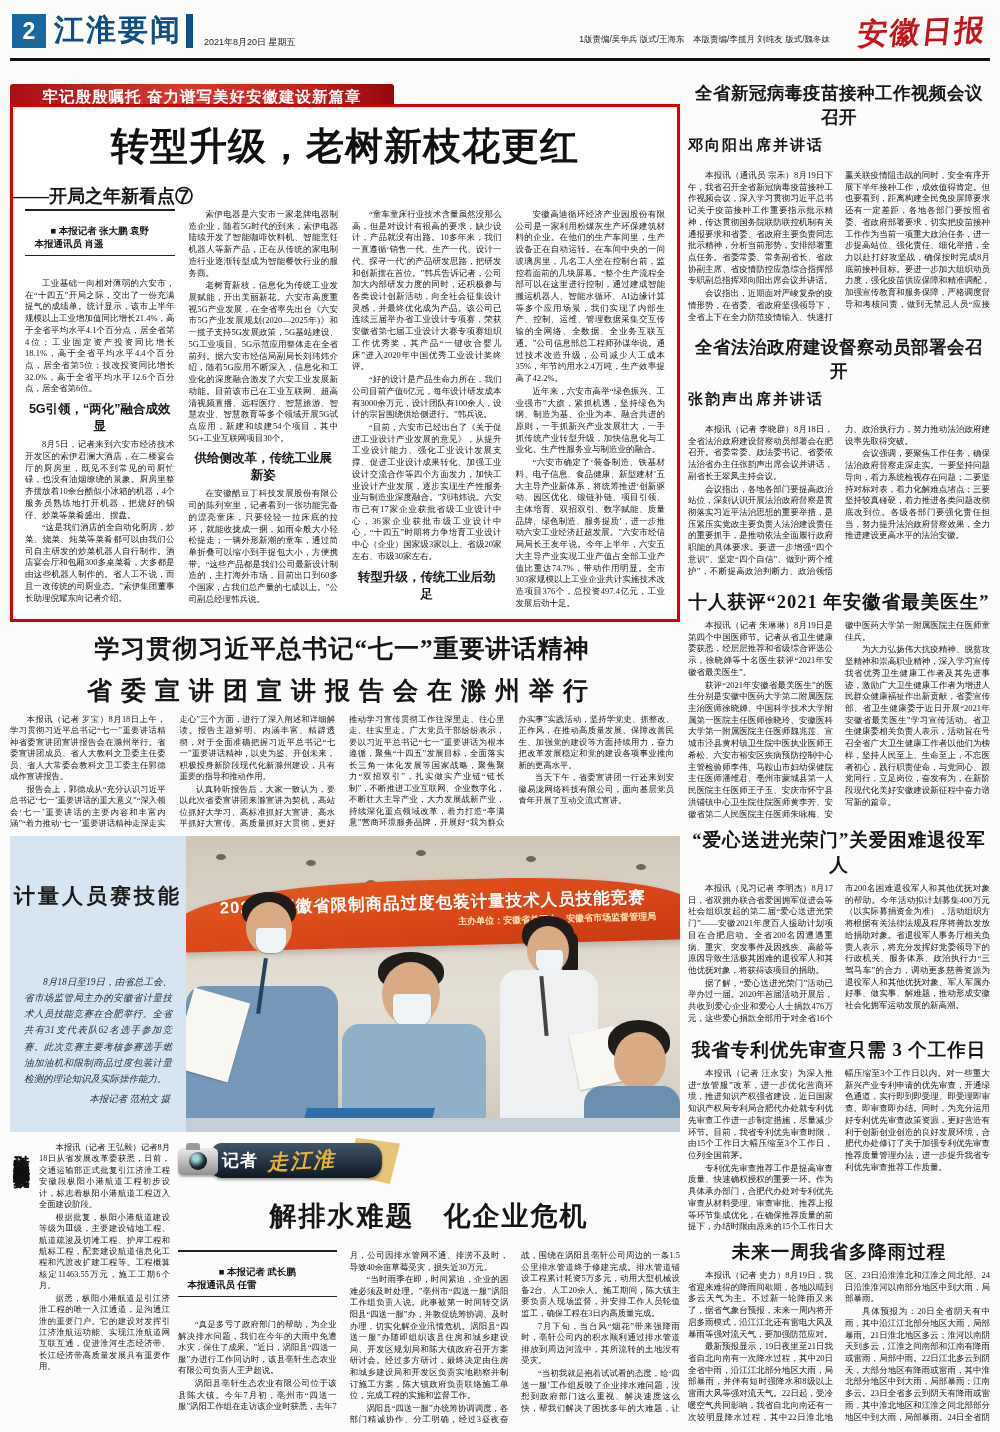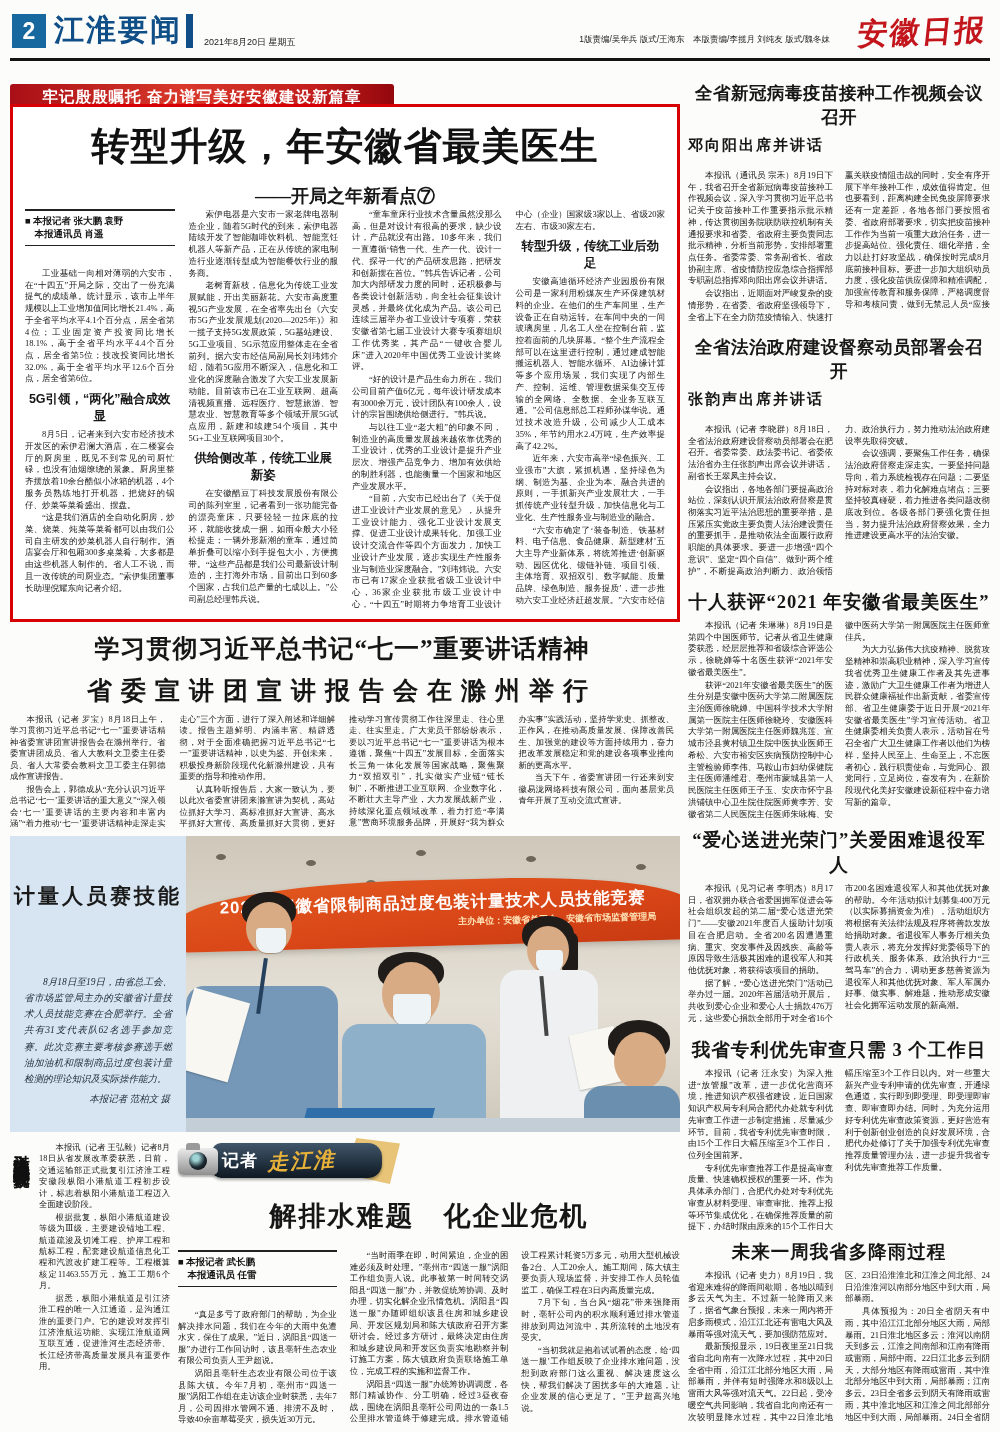--- a/index.html
+++ b/index.html
@@ -19,29 +19,29 @@
 
   
   .slogan{position:absolute;left:10px;top:72px;width:384px;height:25px;border-radius:3px;
           background:linear-gradient(90deg,#a90f16,#d8392b 45%,#c21d1c 80%,#93070d);
           color:#fff;font:bold 15.5px "Liberation Sans",sans-serif;line-height:25px;text-align:center;
           letter-spacing:1px;box-shadow:0 2px 0 #7c070c;margin-top:12px;}
 
   
   .lead-box{position:absolute;left:10px;top:104px;width:664px;height:512px;border:3.5px solid #d60000;background:#fff;}
   .lead-h{margin:14px 8px 0;text-align:center;font:bold 38px "Liberation Sans",sans-serif;letter-spacing:1px;color:#111;}
-  .lead-deck{text-align:center;font:bold 18px "Liberation Serif",serif;margin-top:12px;}
+  .lead-deck{font:bold 18px "Liberation Serif",serif;margin-top:12px;}
   .lead-body{position:absolute;left:12px;right:12px;top:102px;bottom:8px;
              column-count:4;column-gap:14px;column-fill:auto;overflow:hidden;}
 
   
   .para{font-size:8.5px;line-height:1.38;text-align:justify;text-indent:2em;margin:0 0 1px;}
   .sub{font:bold 12.5px "Liberation Sans",sans-serif;text-align:center;margin:6px 0 4px;break-inside:avoid;}
   .by{font:bold 9.5px "Liberation Serif",serif;margin:0;text-indent:0;}
-  .by:first-child{border-top:2.5px solid #222;padding-top:4px;}
+  .by:first-child{border-top:2.5px solid #222;padding-top:14px;text-align:center;}
   .by + .by{border-bottom:1px solid #222;padding-bottom:4px;margin-bottom:22px;}
 
   
   .rightcol{position:absolute;left:688px;top:75px;width:302px;height:1352px;}
   .r-art{position:absolute;left:0;right:0;display:flex;flex-direction:column;}
   .art-h{margin:0;text-align:center;font:bold 17.5px "Liberation Sans",sans-serif;letter-spacing:.5px;}
   .art-h.serif{font:bold 18.5px "Liberation Serif",serif;letter-spacing:1px;}
   .art-deck{font:bold 15px "Liberation Serif",serif;margin:7px 0 9px;letter-spacing:2px;}
   .art-body{flex:1;column-count:2;column-gap:12px;column-fill:auto;overflow:hidden;margin-top:6px;}
   .a1{top:6px;height:250px;} .a2{top:260px;height:248px;} .a3{top:514px;height:234px;}
@@ -113,36 +113,35 @@
   <div class="section-title">江淮要闻</div>
   <div class="title-bar"></div>
   <div class="hdr-date">2021年8月20日 星期五</div>
   <div class="hdr-editors">1版责编/吴华兵 版式/王海东　本版责编/李揽月 刘纯友 版式/魏冬妹</div>
   <div class="masthead">安徽日报</div>
   <div class="hdr-rule"></div>
 
   <div class="slogan">牢记殷殷嘱托 奋力谱写美好安徽建设新篇章</div>
 
   <section class="lead-box">
-    <h1 class="lead-h">转型升级，年安徽省最美医生</h1>
+    <h1 class="lead-h">转型升级，老树新枝花更红</h1>
     <div class="lead-deck">——开局之年新看点⑦</div>
     <div class="lead-body">
         <p class="by">■ 本报记者 张大鹏 袁野</p>
         <p class="by">　本报通讯员 肖遥</p>
         <p class="para">工业基础一向相对薄弱的六安市，在“十四五”开局之际，交出了一份充满提气的成绩单。统计显示，该市上半年规模以上工业增加值同比增长21.4%，高于全省平均水平4.1个百分点，居全省第4位；工业固定资产投资同比增长18.1%，高于全省平均水平4.4个百分点，居全省第5位；技改投资同比增长32.0%，高于全省平均水平12.6个百分点，居全省第6位。</p>
         <p class="sub">5G引领，“两化”融合成效显</p>
         <p class="para">8月5日，记者来到六安市经济技术开发区的索伊君澜大酒店，在二楼宴会厅的厨房里，既见不到常见的司厨忙碌，也没有油烟缭绕的景象。厨房里整齐摆放着10余台酷似小冰箱的机器，4个服务员熟练地打开机器，把烧好的锅仔、炒菜等菜肴盛出、摆盘。</p>
         <p class="para">“这是我们酒店的全自动化厨房，炒菜、烧菜、炖菜等菜肴都可以由我们公司自主研发的炒菜机器人自行制作。酒店宴会厅和包厢300多桌菜肴，大多都是由这些机器人制作的。省人工不说，而且一改传统的司厨业态。”索伊集团董事长助理倪耀东向记者介绍。</p>
         <p class="para">索伊电器是六安市一家老牌电器制造企业，随着5G时代的到来，索伊电器陆续开发了智能咖啡饮料机、智能烹饪机器人等新产品，正在从传统的家电制造行业逐渐转型成为智能餐饮行业的服务商。</p>
         <p class="para">老树育新枝，信息化为传统工业发展赋能，开出美丽新花。六安市高度重视5G产业发展，在全省率先出台《六安市5G产业发展规划(2020—2025年)》和一揽子支持5G发展政策，5G基站建设、5G工业项目、5G示范应用整体走在全省前列。据六安市经信局副局长刘玮炜介绍，随着5G应用不断深入，信息化和工业化的深度融合激发了六安工业发展新动能。目前该市已在工业互联网、超高清视频直播、远程医疗、智慧旅游、智慧农业、智慧教育等多个领域开展5G试点应用，新建和续建54个项目，其中5G+工业互联网项目30个。</p>
         <p class="sub">供给侧改革，传统工业展新姿</p>
         <p class="para">在安徽酷豆丁科技发展股份有限公司的陈列室里，记者看到一张功能完备的漂亮童床，只要轻轻一拉床底的拉环，就能收拢成一捆，如雨伞般大小轻松提走；一辆外形新潮的童车，通过简单折叠可以缩小到手提包大小，方便携带。“这些产品都是我们公司最新设计制造的，主打海外市场，目前出口到60多个国家，占我们总产量的七成以上。”公司副总经理韩兵说。</p>
         <p class="para">“童车童床行业技术含量虽然没那么高，但是对设计有很高的要求，缺少设计，产品就没有出路。10多年来，我们一直遵循‘销售一代、生产一代、设计一代、探寻一代’的产品研发思路，把研发和创新摆在首位。”韩兵告诉记者，公司加大内部研发力度的同时，还积极参与各类设计创新活动，向全社会征集设计灵感，并最终优化成为产品。该公司已连续三届举办省工业设计专项赛，荣获安徽省第七届工业设计大赛专项赛组织工作优秀奖，其产品“一键收合婴儿床”进入2020年中国优秀工业设计奖终评。</p>
         <p class="para">“好的设计是产品生命力所在，我们公司目前产值6亿元，每年设计研发成本有3000余万元，设计团队有100余人，设计的宗旨围绕供给侧进行。”韩兵说。</p>
-        <p class="para">与以往工业“老大粗”的印象不同，制造业的高质量发展越来越依靠优秀的工业设计，优秀的工业设计是提升产业层次、增强产品竞争力、增加有效供给的制胜利器，也能衡量一个国家和地区产业发展水平。</p>
         <p class="para">“目前，六安市已经出台了《关于促进工业设计产业发展的意见》，从提升工业设计能力、强化工业设计发展支撑、促进工业设计成果转化、加强工业设计交流合作等四个方面发力，加快工业设计产业发展，逐步实现生产性服务业与制造业深度融合。”刘玮炜说。六安市已有17家企业获批省级工业设计中心，36家企业获批市级工业设计中心，“十四五”时期将力争培育工业设计中心（企业）国家级3家以上、省级20家左右、市级30家左右。</p>
         <p class="sub">转型升级，传统工业后劲足</p>
         <p class="para">安徽高迪循环经济产业园股份有限公司是一家利用粉煤灰生产环保建筑材料的企业。在他们的生产车间里，生产设备正在自动运转。在车间中央的一间玻璃房里，几名工人坐在控制台前，监控着面前的几块屏幕。“整个生产流程全部可以在这里进行控制，通过建成智能搬运机器人、智能水循环、AI边缘计算等多个应用场景，我们实现了内部生产、控制、运维、管理数据采集交互传输的全网络、全数据、全业务互联互通。”公司信息部总工程师孙谋华说。通过技术改造升级，公司减少人工成本35%，年节约用水2.4万吨，生产效率提高了42.2%。</p>
         <p class="para">近年来，六安市高举“绿色振兴、工业强市”大旗，紧抓机遇，坚持绿色为纲、制造为基、企业为本、融合共进的原则，一手抓新兴产业发展壮大，一手抓传统产业转型升级，加快信息化与工业化、生产性服务业与制造业的融合。</p>
         <p class="para">“六安市确定了‘装备制造、铁基材料、电子信息、食品健康、新型建材’五大主导产业新体系，将统筹推进‘创新驱动、园区优化、锻链补链、项目引领、主体培育、双招双引、数字赋能、质量品牌、绿色制造、服务提质’，进一步推动六安工业经济赶超发展。”六安市经信局局长王友年说。今年上半年，六安五大主导产业实现工业产值占全部工业产值比重达74.7%，带动作用明显。全市303家规模以上工业企业共计实施技术改造项目376个，总投资497.4亿元，工业发展后劲十足。</p>
       </div>
   </section>
 
   <aside class="rightcol">
     <article class="r-art a1">

